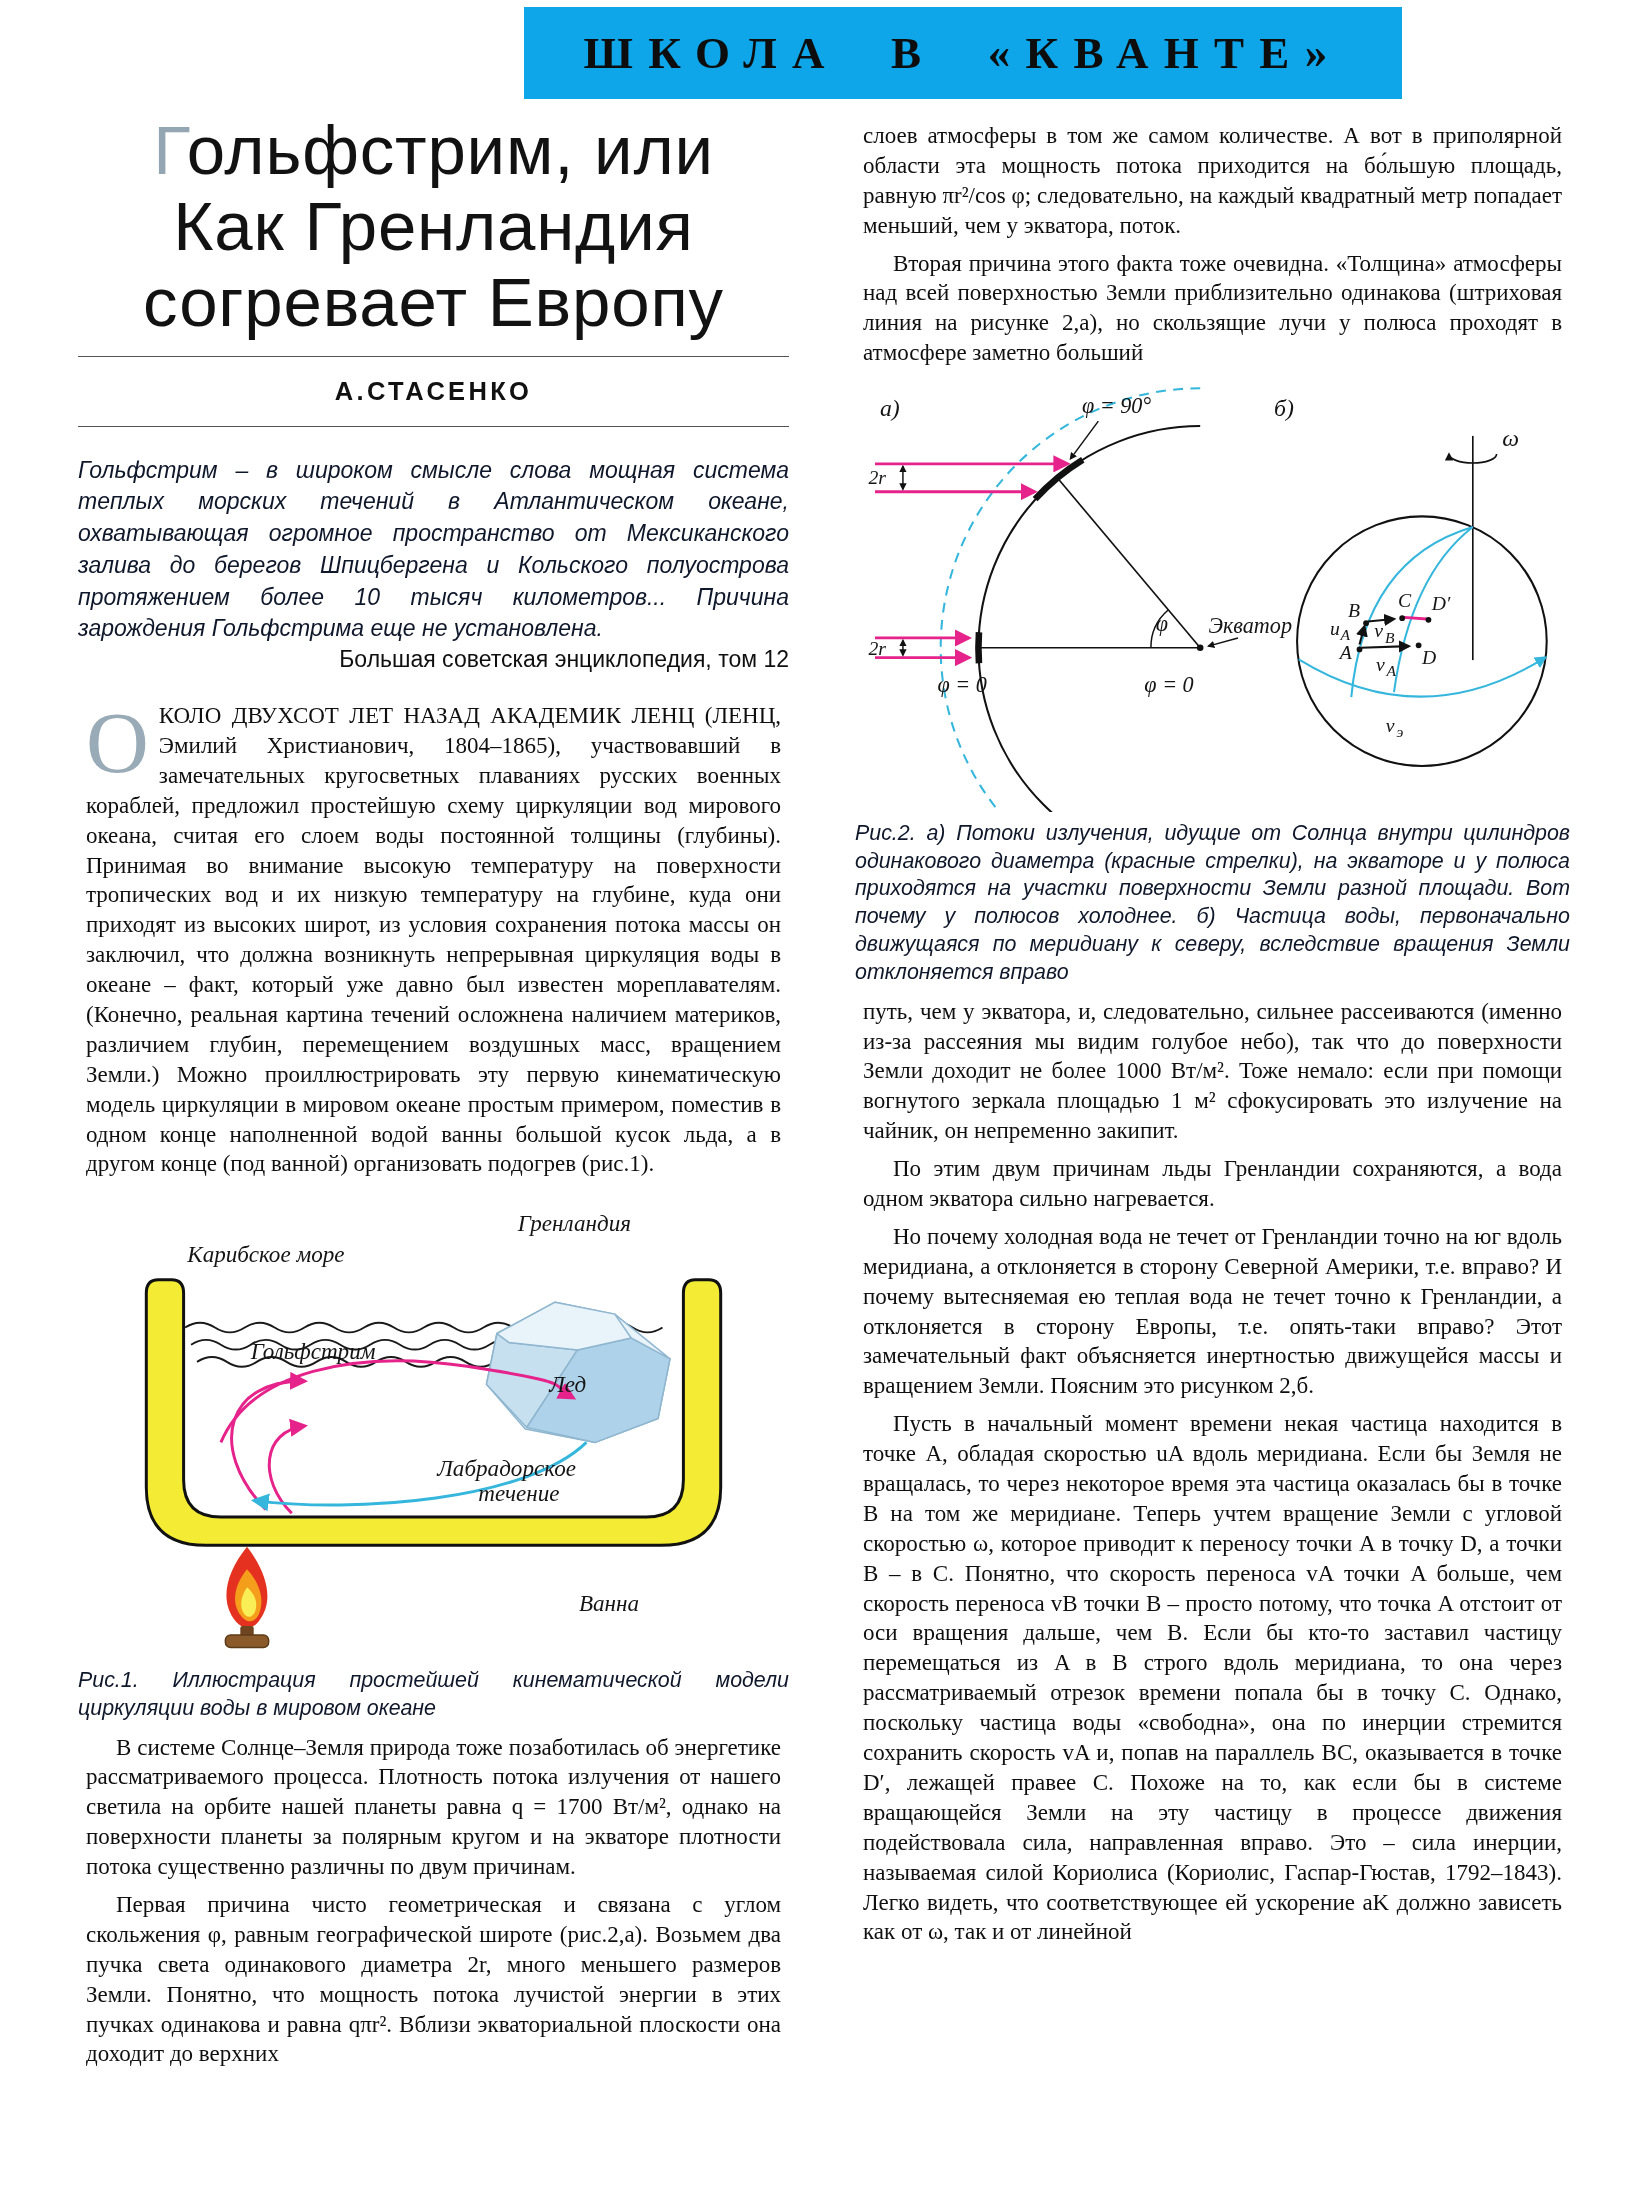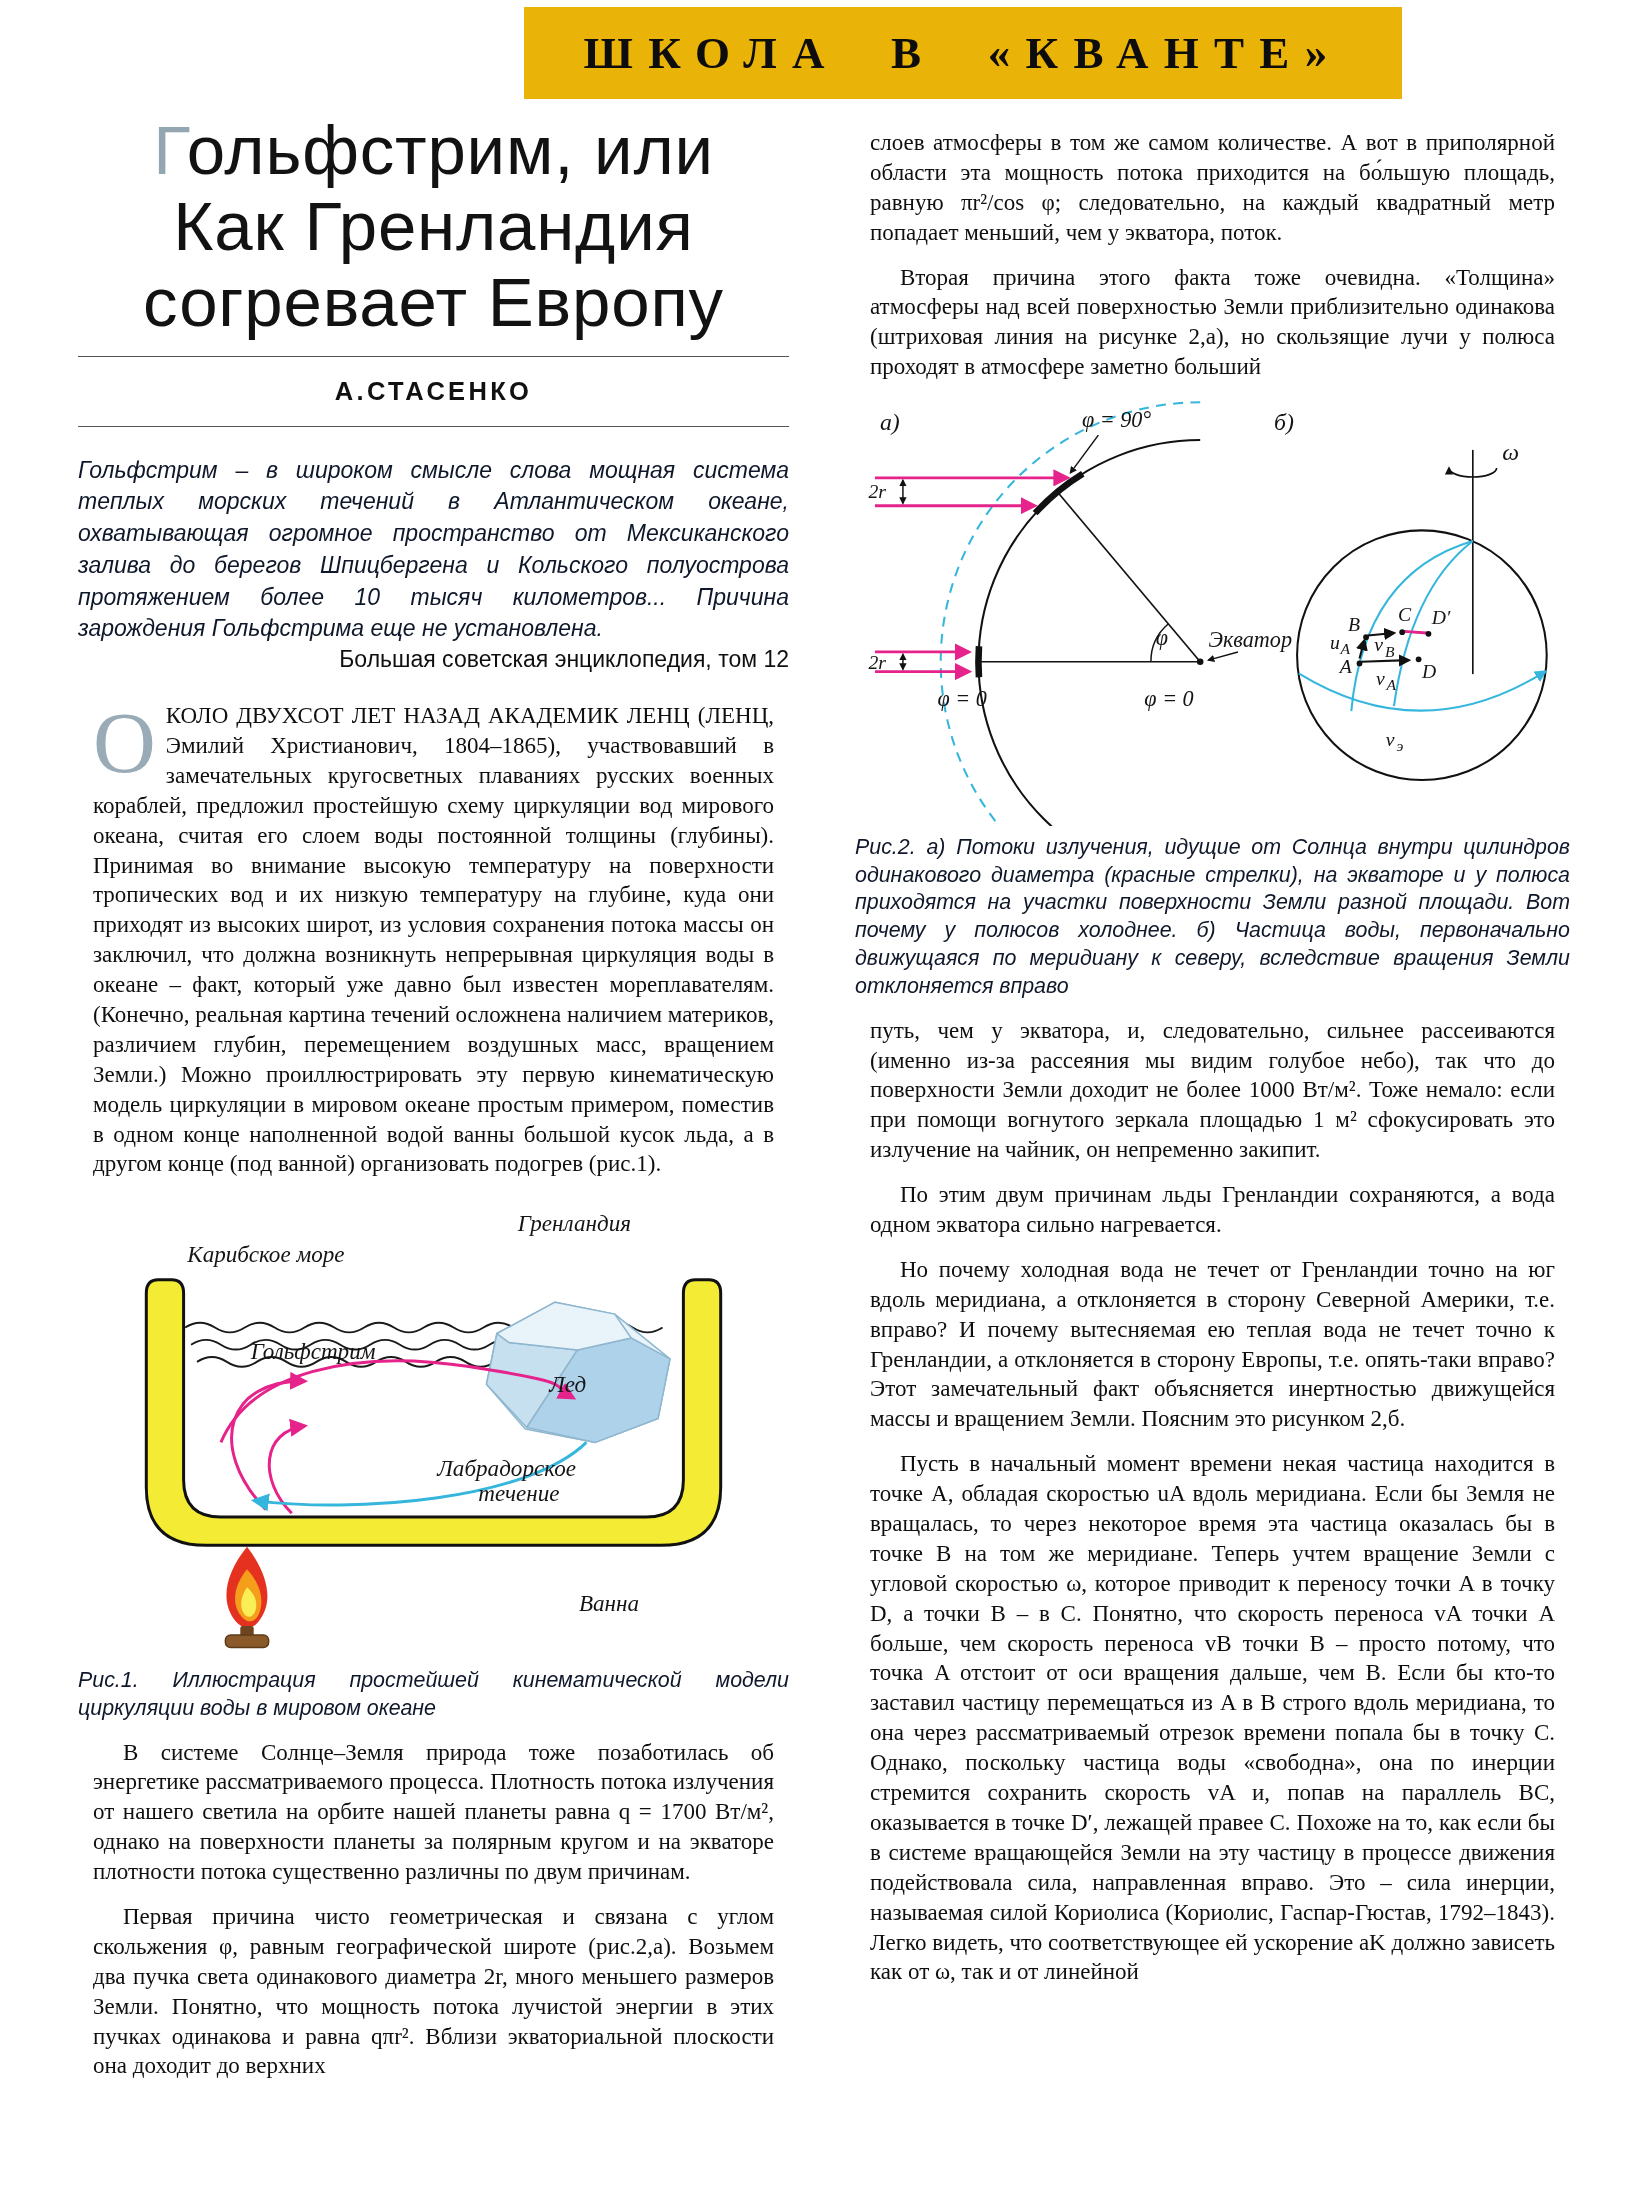--- a/index.html
+++ b/index.html
@@ -1,41 +1,41 @@
 <!DOCTYPE html>
 <html lang="ru" style="font-size:13px"><head>
 <meta charset="utf-8">
 <style>
   html,body { margin:0; padding:0; background:#ffffff; }
   .page { position:relative; width:1644px; height:2205px; background:#fff; overflow:hidden;
           font-family:"Liberation Serif", serif; color:#0f0f0f; }
 
   .banner { position:absolute; left:524px; top:6.6px; width:878px; height:92px;
-            background:#eab308; display:flex; align-items:center; justify-content:center; }
+            background:#0ea5e9; display:flex; align-items:center; justify-content:center; }
   .banner span { font-family:"Liberation Serif", serif; font-weight:bold; font-size:45px;
                  letter-spacing:0.34em; word-spacing:0.55em; color:#0d0d0d; white-space:nowrap; }
 
   .col { position:absolute; top:113px; }
   .col-left  { left:78px;  width:711px; }
   .col-right { left:855px; width:715px; }
 
   .title { margin:0 0 15px; text-align:center; font-family:"Liberation Sans", sans-serif;
            font-weight:normal; font-size:69px; line-height:1.1; letter-spacing:0.8px; color:#121212; }
   .title .line { display:block; }
   .title .initial { color:#93a6b2; }
 
   .author { margin:13px 0 0; padding:20px 0; border-top:1.6px solid #555; border-bottom:1.6px solid #555;
             text-align:center; font-family:"Liberation Sans", sans-serif; font-weight:bold;
             font-size:25.5px; letter-spacing:3.3px; color:#111; }
 
   .epigraph { margin:28px 0 0; font:italic 23px/1.38 "Liberation Sans", sans-serif;
               color:#0f172a; text-align:justify; }
   .epigraph-source { margin:1px 0 0; font:23px "Liberation Sans", sans-serif; text-align:right; }
 
-  .body { font:23px/1.3 "Liberation Serif", serif; text-align:justify; margin:15px; }
+  .body { font:23px/1.3 "Liberation Serif", serif; text-align:justify; margin:8px; }
   .indent { text-indent:30px; }
   .first { margin-top:28px; }
   .dropcap { float:left; font:400 87px/0.8 "Liberation Serif", serif; color:#98abb6;
              padding:6.6px 10px 0 0; }
 
   .fig { margin:16.4px 0 10px; }
   .fig svg { display:block; margin:0 auto; }
   .caption { font:italic 21.4px/1.3 "Liberation Sans", sans-serif; color:#0f172a;
              margin-top:8.2px; text-align:justify; }
 

